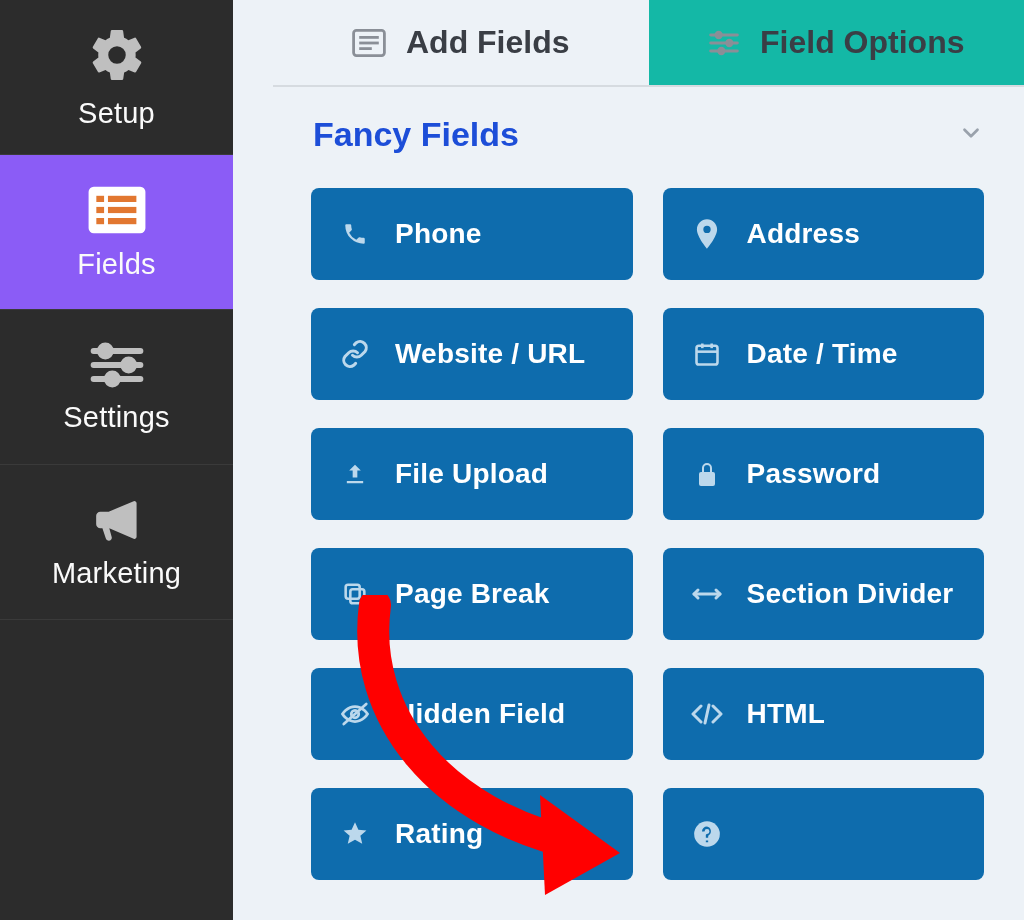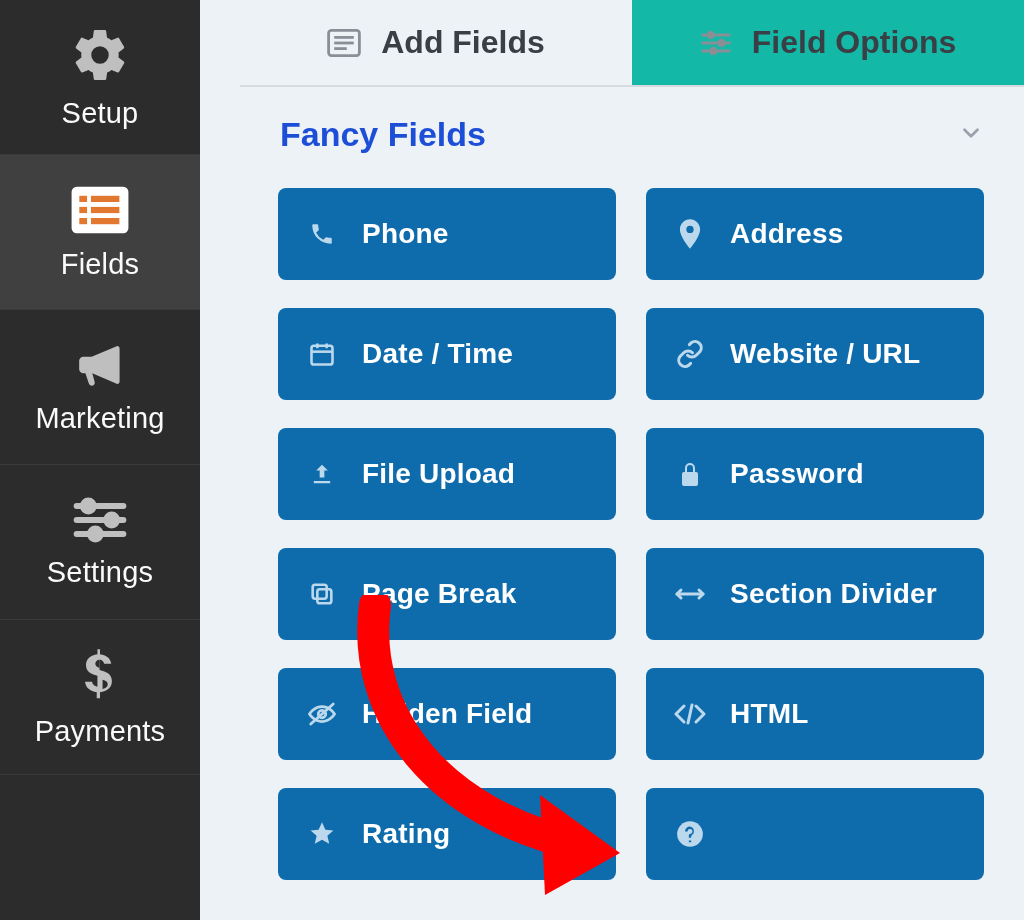--- a/index.html
+++ b/index.html
@@ -1,39 +1,39 @@
 <!DOCTYPE html>
 <html><head>
 <meta charset="utf-8">
 <style>
   * { box-sizing: border-box; margin: 0; padding: 0; }
   html, body { width: 1024px; height: 920px; font-family: -apple-system, BlinkMacSystemFont, "Segoe UI", Helvetica, Arial, sans-serif; overflow: hidden; }
   body { display: flex; background: #edf2f7; }
 
   
   .sidebar {
-    width: 200px;
+    width: 233px;
     height: 100%;
     background: #2c2c2c;
     display: flex;
     flex-direction: column;
   }
   .sidebar-item {
     display: flex;
     flex-direction: column;
     align-items: center;
     justify-content: center;
     gap: 12px;
     height: 155px;
     color: #fafafa;
     cursor: pointer;
     border-bottom: 1px solid #3a3a3a;
   }
   .sidebar-item.active {
-    background: #404040;
+    background: #8b5cf6;
     justify-content: center;
   }
   .sidebar-item .icon {
     display: flex;
     align-items: center;
     justify-content: center;
     color: #bfbfbf;
   }
   .sidebar-item.active .icon { color: #ffffff; }
   .sidebar-item .label {
@@ -144,49 +144,41 @@
           <rect x="8.5" y="8.8" width="11" height="2.4" fill="#e27730"></rect>
           <rect x="4" y="13.1" width="3" height="2.4" fill="#e27730"></rect>
           <rect x="8.5" y="13.1" width="11" height="2.4" fill="#e27730"></rect>
         </svg>
     </span>
     <span class="label">Fields</span>
   </div>
 
   <div class="sidebar-item">
     <span class="icon">
-      <svg width="56" height="50" viewBox="0 0 24 24" fill="currentColor">
-          <path d="M20 3 8 8H4a2 2 0 0 0-2 2v4a2 2 0 0 0 2 2h1l1.6 4.8A1.5 1.5 0 0 0 8 22a1.5 1.5 0 0 0 1.42-1.97L8.3 16l11.7 5a1 1 0 0 0 1.4-.92V3.92A1 1 0 0 0 20 3Z"></path>
-        </svg>
-    </span>
-    <span class="label">Marketing</span>
-  </div>
-
-  <div class="sidebar-item">
-    <span class="icon">
       <svg width="56" height="48" viewBox="0 0 24 20" fill="none" stroke="currentColor" stroke-width="2.6" stroke-linecap="round">
           <line x1="2" y1="4" x2="22" y2="4"></line>
           <circle cx="7" cy="4" r="2.3" fill="currentColor"></circle>
           <line x1="2" y1="10" x2="22" y2="10"></line>
           <circle cx="17" cy="10" r="2.3" fill="currentColor"></circle>
           <line x1="2" y1="16" x2="22" y2="16"></line>
           <circle cx="10" cy="16" r="2.3" fill="currentColor"></circle>
         </svg>
     </span>
     <span class="label">Settings</span>
   </div>
 
   <div class="sidebar-item">
     <span class="icon">
-      <svg width="38" height="56" viewBox="0 0 14 24" fill="currentColor">
-          <path d="M7 1v2.1c2.6.3 4.6 1.8 4.8 4.1h-3c-.2-1-.9-1.6-2-1.8V9.9c3 .7 5.3 1.8 5.3 4.8 0 2.6-2 4.3-5.1 4.7V22H5.6v-2.6C2.8 19 0.8 17.4 0.6 14.9h3c.2 1.2 1 1.9 2.3 2.1v-4.7C3 11.6 1 10.5 1 7.7 1 5.2 2.9 3.5 5.9 3.1V1Zm-.1 4.4c-1.2.2-1.9.8-1.9 1.8 0 .9.6 1.4 1.9 1.8Zm1.2 8.3V18c1.4-.2 2.2-.9 2.2-2 0-1-.7-1.6-2.2-2Z"></path>
-        </svg>
-    </span>
-    <span class="label">Payments</span>
-  </div>
+      <svg width="56" height="50" viewBox="0 0 24 24" fill="currentColor">
+          <path d="M20 3 8 8H4a2 2 0 0 0-2 2v4a2 2 0 0 0 2 2h1l1.6 4.8A1.5 1.5 0 0 0 8 22a1.5 1.5 0 0 0 1.42-1.97L8.3 16l11.7 5a1 1 0 0 0 1.4-.92V3.92A1 1 0 0 0 20 3Z"></path>
+        </svg>
+    </span>
+    <span class="label">Marketing</span>
+  </div>
+
 
 </nav>
 
 <main class="main">
 
   <div class="tabs">
     <div class="tab active">
       <span class="icon">
         <svg width="34" height="28" viewBox="0 0 24 20" fill="none" stroke="currentColor" stroke-width="2">
             <rect x="1" y="1" width="22" height="18" rx="2"></rect>
@@ -236,42 +228,42 @@
       <span class="ficon">
         <svg width="22" height="30" viewBox="0 0 24 32" fill="currentColor">
             <path d="M12 0C6 0 1 5 1 11c0 8 11 21 11 21s11-13 11-21C23 5 18 0 12 0Zm0 15a4 4 0 1 1 4-4 4 4 0 0 1-4 4Z"></path>
           </svg>
       </span>
       <span class="flabel">Address</span>
     </div>
 
     <div class="field-btn">
       <span class="ficon">
+        <svg width="30" height="30" viewBox="0 0 24 24" fill="none" stroke="currentColor" stroke-width="2.4" stroke-linecap="round">
+            <path d="M10 13a5 5 0 0 0 7 0l3-3a5 5 0 0 0-7-7l-1.5 1.5"></path>
+            <path d="M14 11a5 5 0 0 0-7 0l-3 3a5 5 0 0 0 7 7l1.5-1.5"></path>
+          </svg>
+      </span>
+      <span class="flabel">Website / URL</span>
+    </div>
+
+    <div class="field-btn">
+      <span class="ficon">
         <svg width="28" height="28" viewBox="0 0 24 24" fill="none" stroke="currentColor" stroke-width="2.2">
             <rect x="3" y="5" width="18" height="16" rx="2"></rect>
             <line x1="3" y1="10" x2="21" y2="10"></line>
             <line x1="8" y1="3" x2="8" y2="7"></line>
             <line x1="16" y1="3" x2="16" y2="7"></line>
           </svg>
       </span>
       <span class="flabel">Date / Time</span>
     </div>
 
     <div class="field-btn">
       <span class="ficon">
-        <svg width="30" height="30" viewBox="0 0 24 24" fill="none" stroke="currentColor" stroke-width="2.4" stroke-linecap="round">
-            <path d="M10 13a5 5 0 0 0 7 0l3-3a5 5 0 0 0-7-7l-1.5 1.5"></path>
-            <path d="M14 11a5 5 0 0 0-7 0l-3 3a5 5 0 0 0 7 7l1.5-1.5"></path>
-          </svg>
-      </span>
-      <span class="flabel">Website / URL</span>
-    </div>
-
-    <div class="field-btn">
-      <span class="ficon">
         <svg width="28" height="28" viewBox="0 0 24 24" fill="currentColor">
             <path d="M5 18h14v2H5Zm7-14 5 5h-3v6h-4v-6H7Z"></path>
           </svg>
       </span>
       <span class="flabel">File Upload</span>
     </div>
 
     <div class="field-btn">
       <span class="ficon">
         <svg width="24" height="28" viewBox="0 0 24 28" fill="currentColor">

